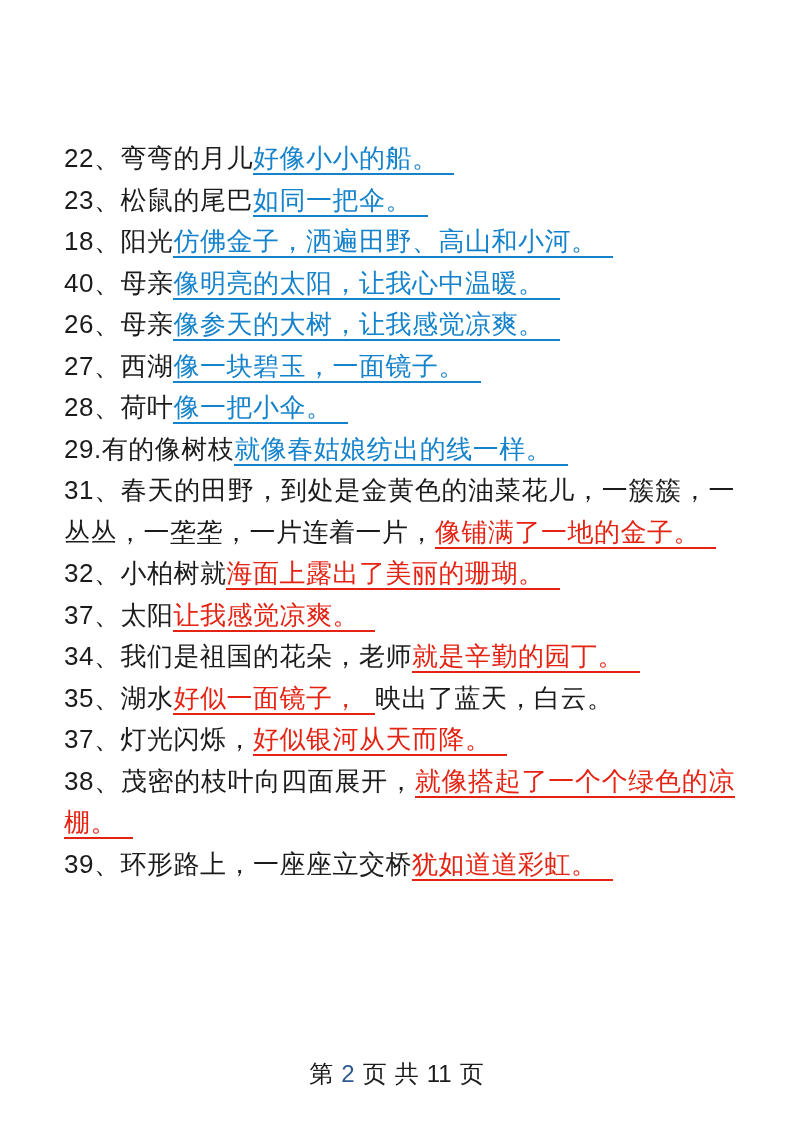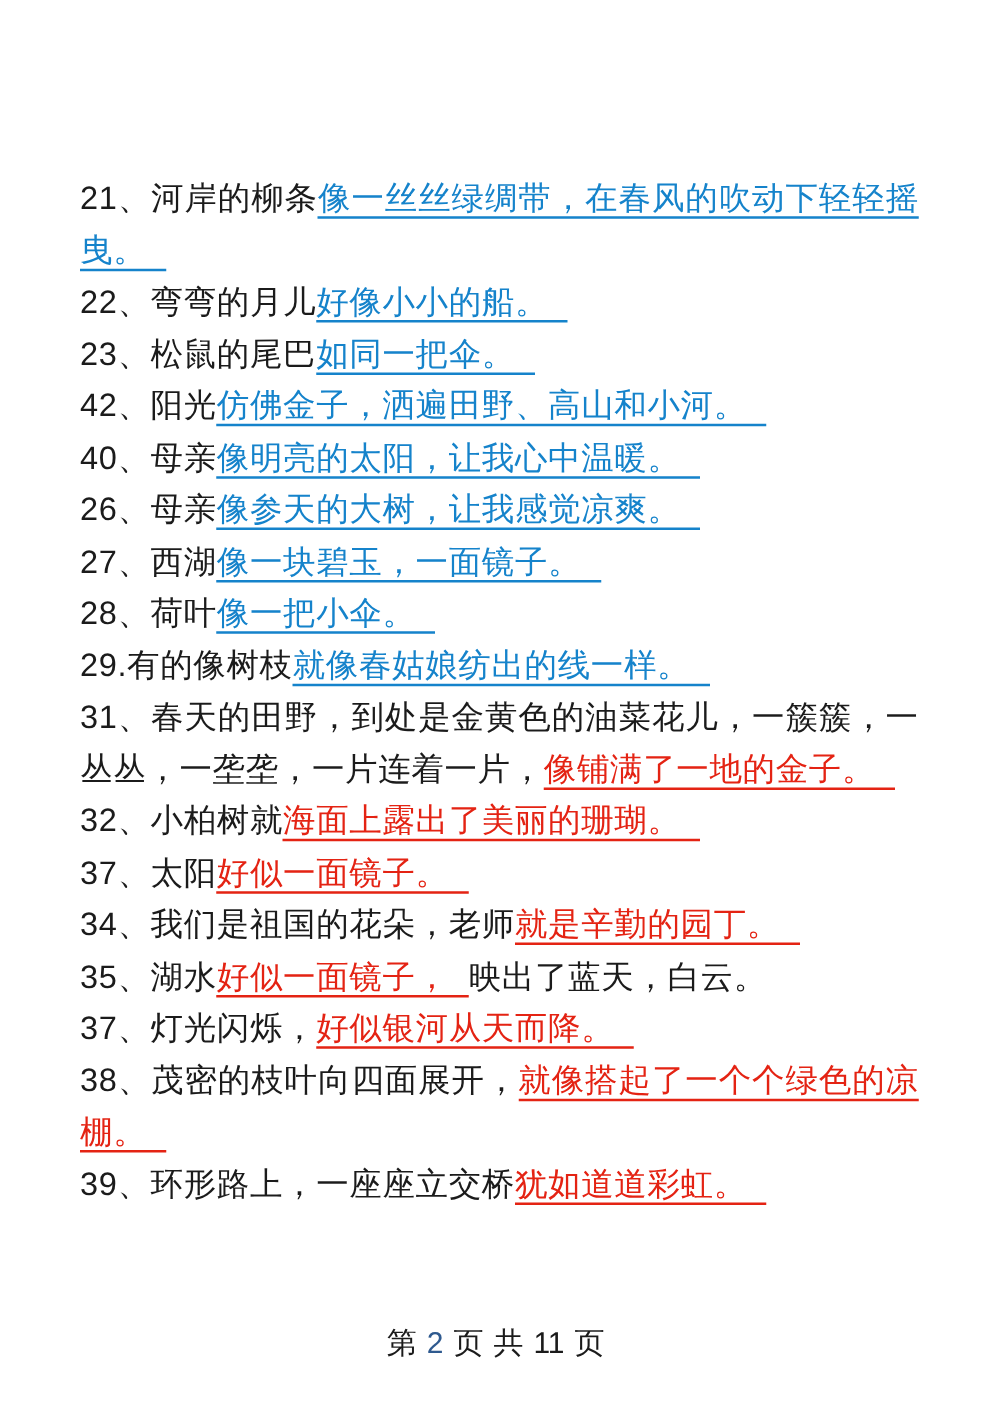--- a/index.html
+++ b/index.html
@@ -61,32 +61,31 @@
     color: var(--ink);
   }
   .footer .pagenum { color: var(--pagenum); }
 </style>
 </head>
 <body>
 
 <div class="page">
 
   <div class="content">
-      <p class="item"><span class="num">21、</span><span class="seg-plain">河岸的柳条</span><span class="seg-blue">像一丝丝绿绸带，在春风的吹动下轻轻摇曳。</span></p>
       <p class="item"><span class="num">22、</span><span class="seg-plain">弯弯的月儿</span><span class="seg-blue">好像小小的船。</span></p>
       <p class="item"><span class="num">23、</span><span class="seg-plain">松鼠的尾巴</span><span class="seg-blue">如同一把伞。</span></p>
-      <p class="item"><span class="num">42、</span><span class="seg-plain">阳光</span><span class="seg-blue">仿佛金子，洒遍田野、高山和小河。</span></p>
+      <p class="item"><span class="num">18、</span><span class="seg-plain">阳光</span><span class="seg-blue">仿佛金子，洒遍田野、高山和小河。</span></p>
       <p class="item"><span class="num">40、</span><span class="seg-plain">母亲</span><span class="seg-blue">像明亮的太阳，让我心中温暖。</span></p>
       <p class="item"><span class="num">26、</span><span class="seg-plain">母亲</span><span class="seg-blue">像参天的大树，让我感觉凉爽。</span></p>
       <p class="item"><span class="num">27、</span><span class="seg-plain">西湖</span><span class="seg-blue">像一块碧玉，一面镜子。</span></p>
       <p class="item"><span class="num">28、</span><span class="seg-plain">荷叶</span><span class="seg-blue">像一把小伞。</span></p>
       <p class="item"><span class="num">29.</span><span class="seg-plain">有的像树枝</span><span class="seg-blue">就像春姑娘纺出的线一样。</span></p>
       <p class="item"><span class="num">31、</span><span class="seg-plain">春天的田野，到处是金黄色的油菜花儿，一簇簇，一丛丛，一垄垄，一片连着一片，</span><span class="seg-red">像铺满了一地的金子。</span></p>
       <p class="item"><span class="num">32、</span><span class="seg-plain">小柏树就</span><span class="seg-red">海面上露出了美丽的珊瑚。</span></p>
-      <p class="item"><span class="num">37、</span><span class="seg-plain">太阳</span><span class="seg-red">好似一面镜子。</span></p>
+      <p class="item"><span class="num">37、</span><span class="seg-plain">太阳</span><span class="seg-red">让我感觉凉爽。</span></p>
       <p class="item"><span class="num">34、</span><span class="seg-plain">我们是祖国的花朵，老师</span><span class="seg-red">就是辛勤的园丁。</span></p>
       <p class="item"><span class="num">35、</span><span class="seg-plain">湖水</span><span class="seg-red">好似一面镜子，</span><span class="seg-plain">映出了蓝天，白云。</span></p>
       <p class="item"><span class="num">37、</span><span class="seg-plain">灯光闪烁，</span><span class="seg-red">好似银河从天而降。</span></p>
       <p class="item"><span class="num">38、</span><span class="seg-plain">茂密的枝叶向四面展开，</span><span class="seg-red">就像搭起了一个个绿色的凉棚。</span></p>
       <p class="item"><span class="num">39、</span><span class="seg-plain">环形路上，一座座立交桥</span><span class="seg-red">犹如道道彩虹。</span></p>
     </div>
 
   <div class="footer">
     <span>第</span>
     <span class="pagenum">2</span>

